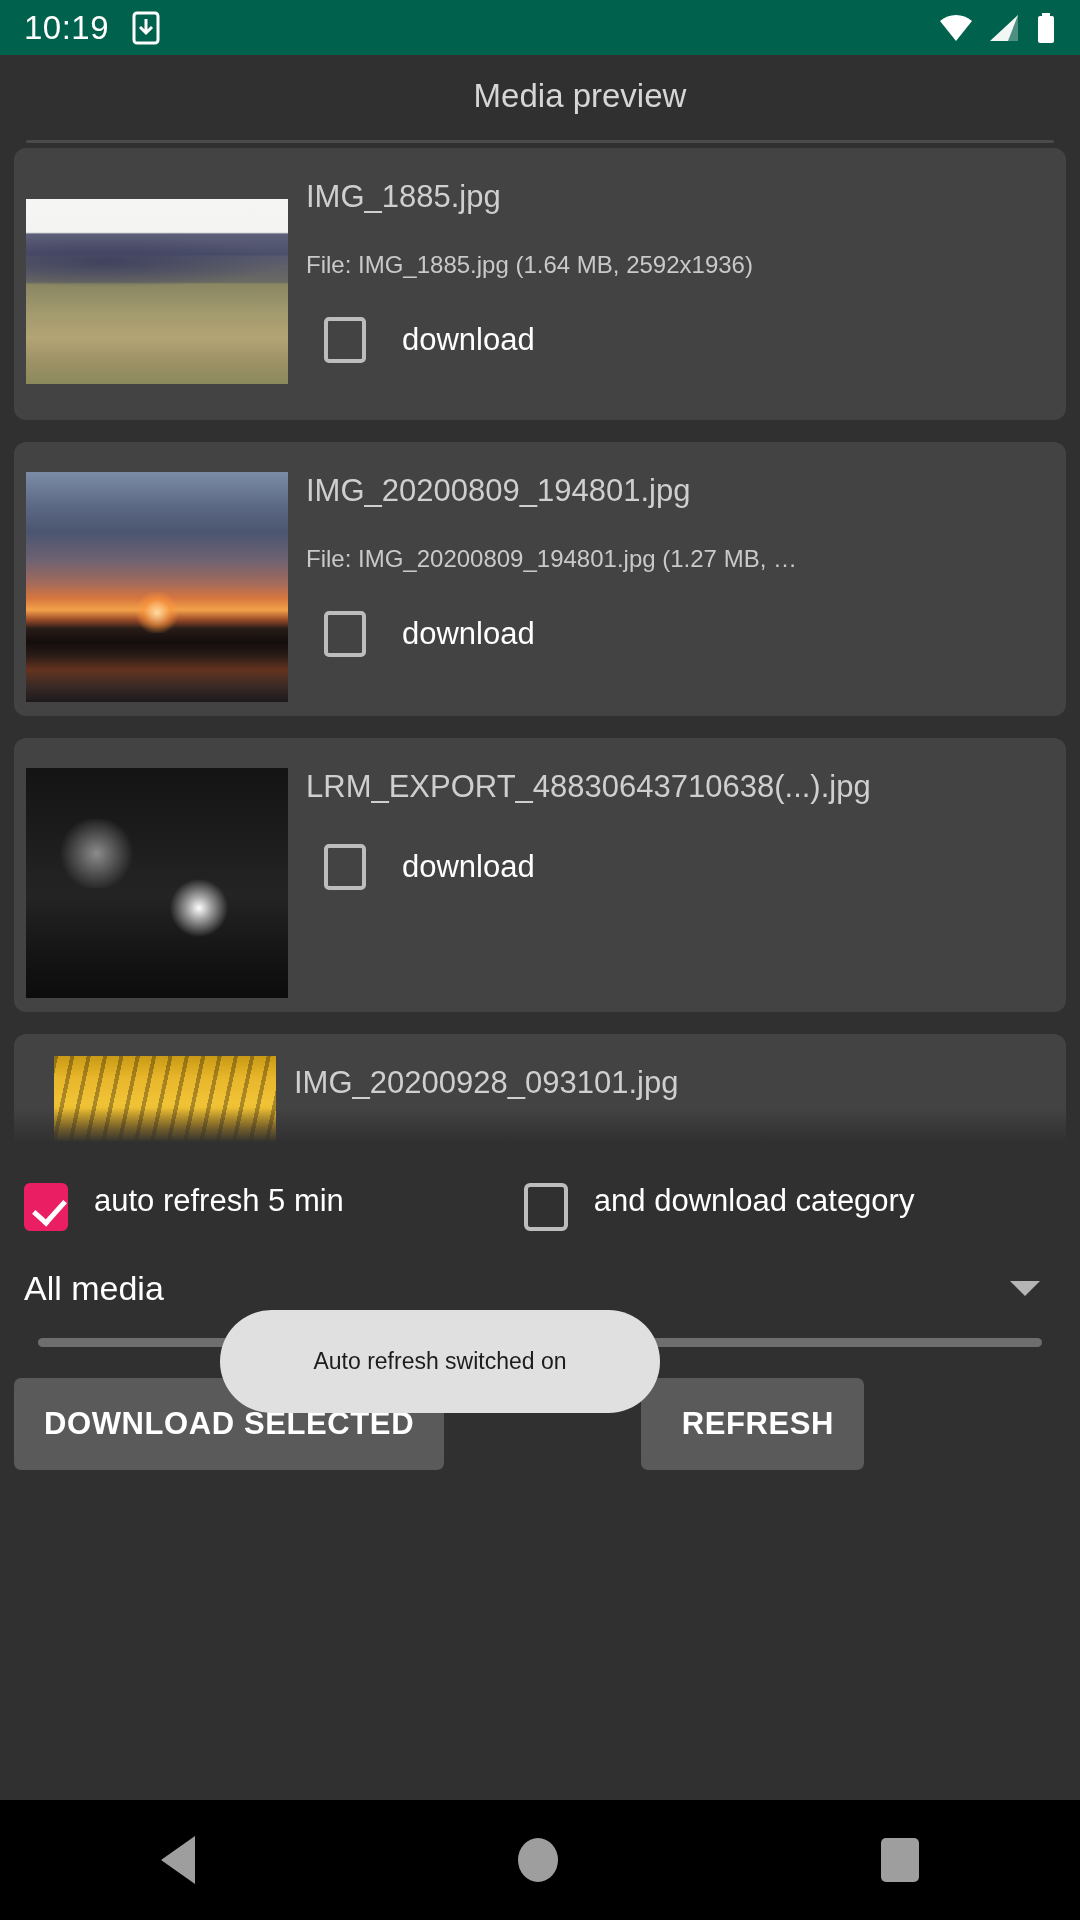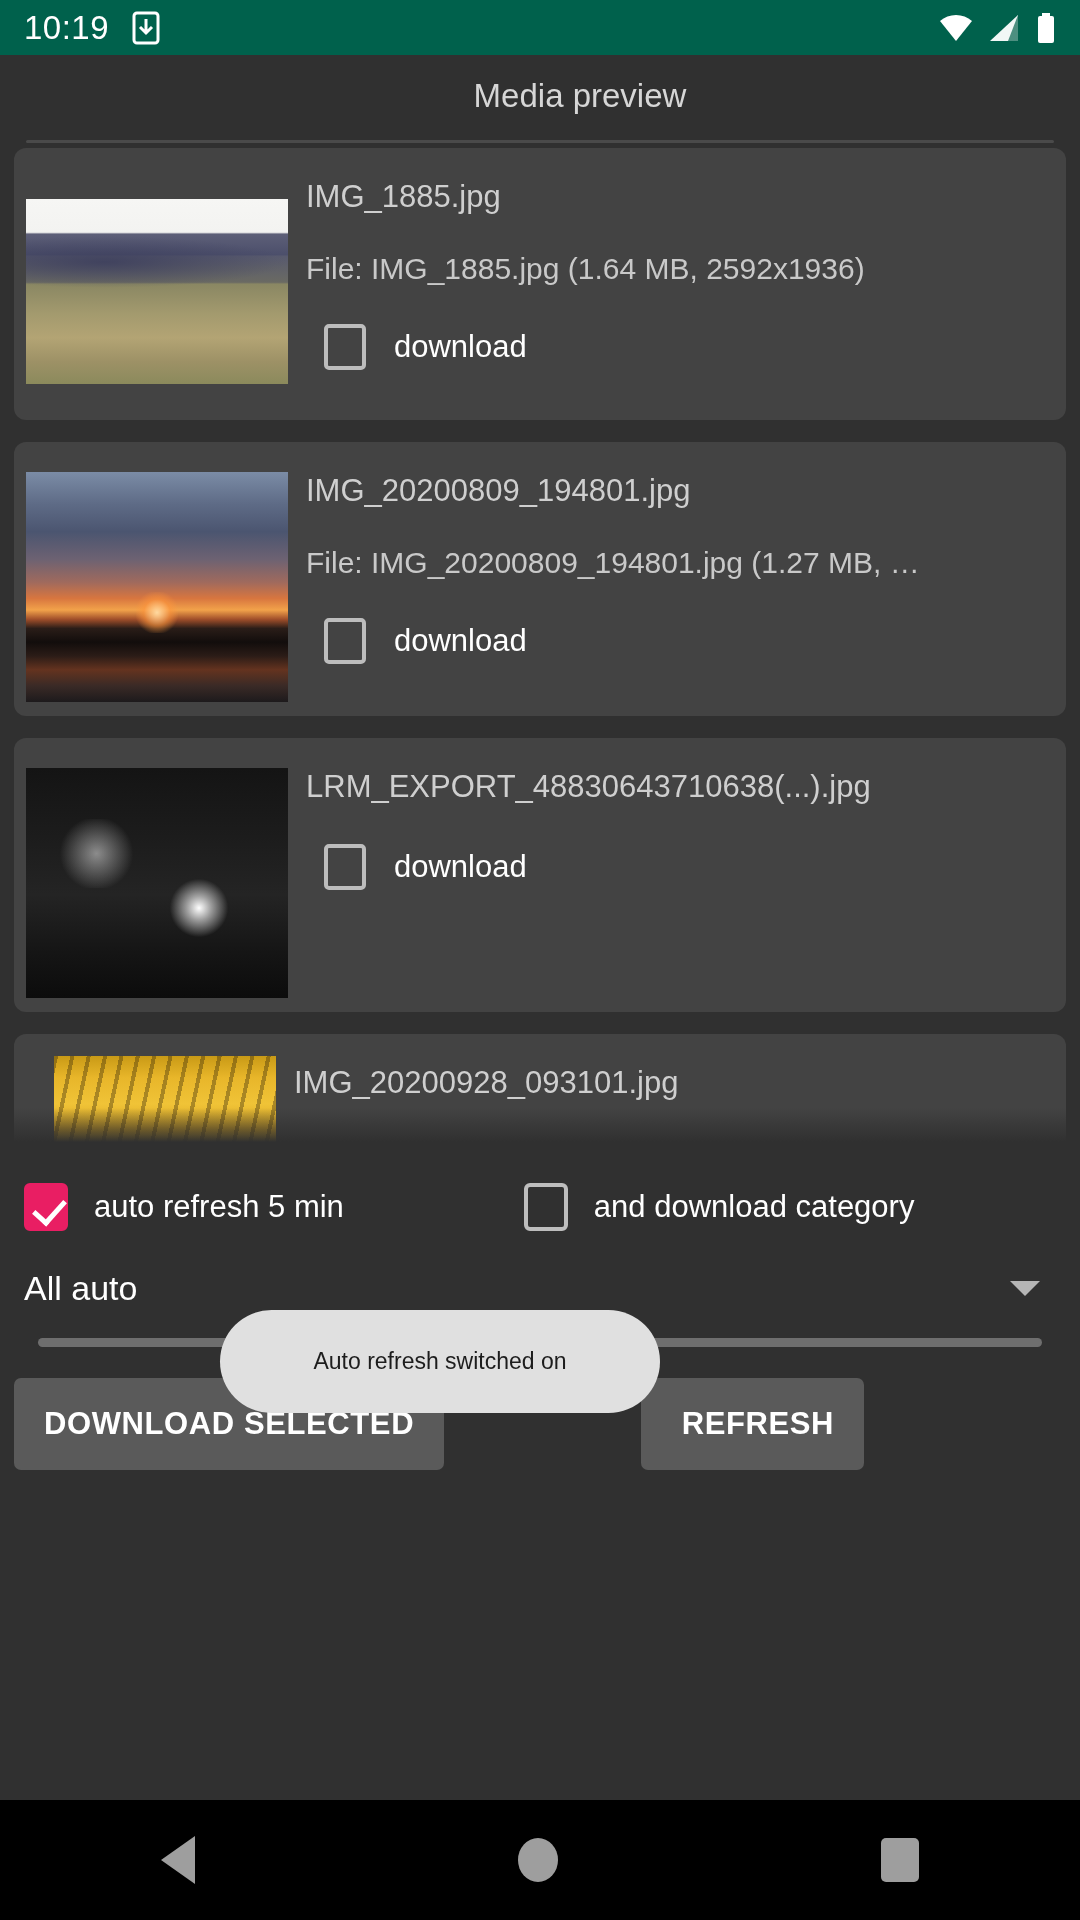--- a/index.html
+++ b/index.html
@@ -55,30 +55,30 @@
     margin: 37px 0 0 12px;
     background: #222; overflow: hidden; position: relative;
   }
   .thumb.tall { height: 230px; margin-top: 16px; }
   .card-body { flex: 1; padding: 16px 18px 0 18px; min-width: 0; }
   .card-title {
     font-size: 31px; color: #cfcfcf; white-space: nowrap;
     overflow: hidden; text-overflow: ellipsis; line-height: 1.25;
   }
   .card-sub {
-    font-size: 30px; color: #c9c9c9; margin-top: 33px;
+    font-size: 24px; color: #c9c9c9; margin-top: 33px;
     white-space: nowrap; overflow: hidden; text-overflow: ellipsis;
     line-height: 1.25;
   }
   .dl-row { display: flex; align-items: center; margin-top: 37px; }
   .cb {
     width: 42px; height: 46px; border: 4px solid #bdbdbd;
     border-radius: 5px; background: transparent; margin-left: 18px;
   }
-  .cb-label { font-size: 31px; color: #ffffff; margin-left: 28px; }
+  .cb-label { font-size: 31px; color: #ffffff; margin-left: 36px; }
 
   
   .art { position: absolute; inset: 0; }
   .art1 { background:
       linear-gradient(to bottom,
         #f6f6f4 0%, #f3f3f1 18%,
         #5d5f78 19%, #4c4f6b 30%,
         #585a6e 31%, #6a6a63 45%,
         #8a8763 46%, #a39a6e 62%,
         #b3a474 75%, #9d9166 88%, #8b8a5c 100%); }
@@ -111,21 +111,21 @@
 
   
   .list-fade {
     position: absolute; top: 1108px; left: 0; width: 1080px; height: 40px;
     background: linear-gradient(to bottom, rgba(48,48,48,0), #303030 85%);
   }
 
   
   .controls { position: absolute; top: 1148px; left: 0; width: 1080px; }
   .opt-row { display: flex; align-items: center; padding: 35px 24px 0 24px; }
-  .opt { display: flex; align-items: center; }
+  .opt { display: flex; }
   .opt .cb2 {
     width: 44px; height: 48px; border: 4px solid #bdbdbd; border-radius: 6px;
     background: transparent; position: relative;
   }
   .opt .cb2.checked {
     background: #e91e63; border-color: #e91e63;
   }
   .opt .cb2.checked::after {
     content: ""; position: absolute; left: 12px; top: 6px;
     width: 14px; height: 26px; border: solid #ffffff;
@@ -287,21 +287,21 @@
         <span class="lbl">auto refresh 5 min</span>
       </span>
       <span class="opt-gap"></span>
       <span class="opt">
         <span class="cb2"></span>
         <span class="lbl">and download category</span>
       </span>
     </div>
 
     <div class="spinner-row">
-      <span class="spinner-value">All auto</span>
+      <span class="spinner-value">All media</span>
       <span class="caret"></span>
     </div>
   </div>
 
   <div class="progress"></div>
 
   <div class="btn-row">
     <button class="btn primary">DOWNLOAD SELECTED</button>
     <button class="btn secondary">REFRESH</button>
   </div>

